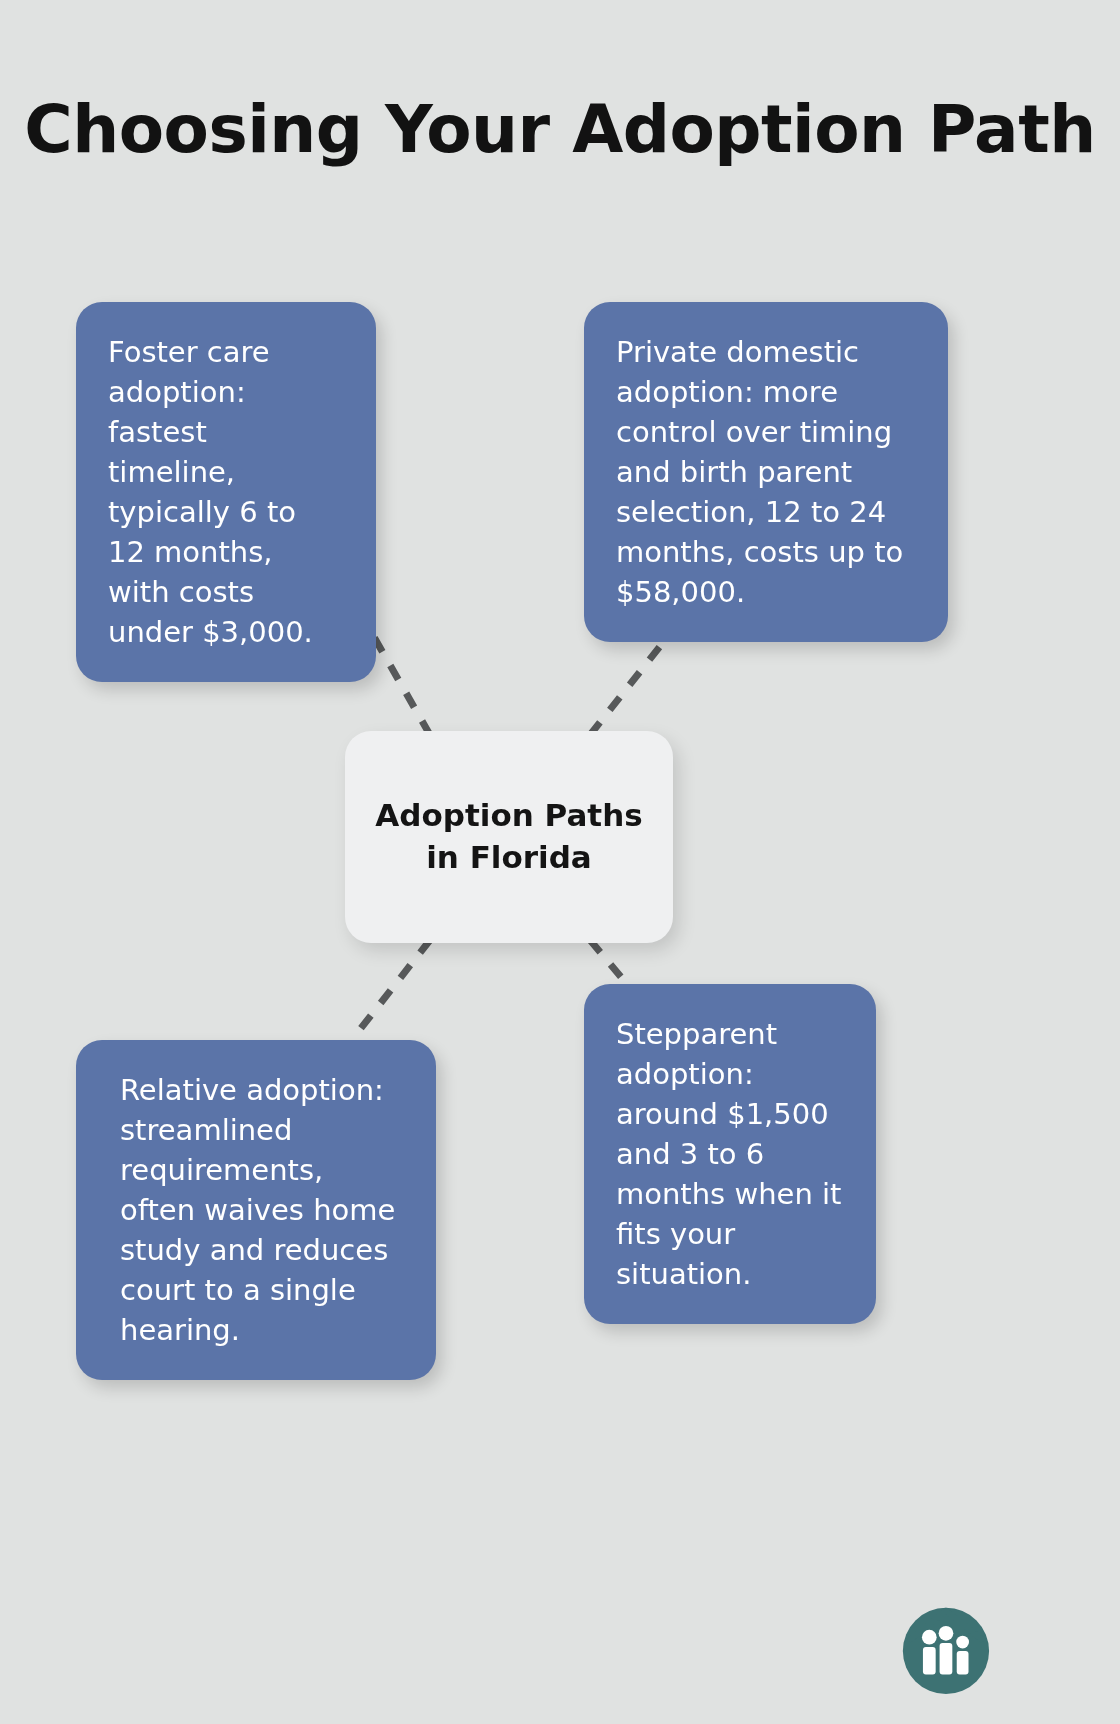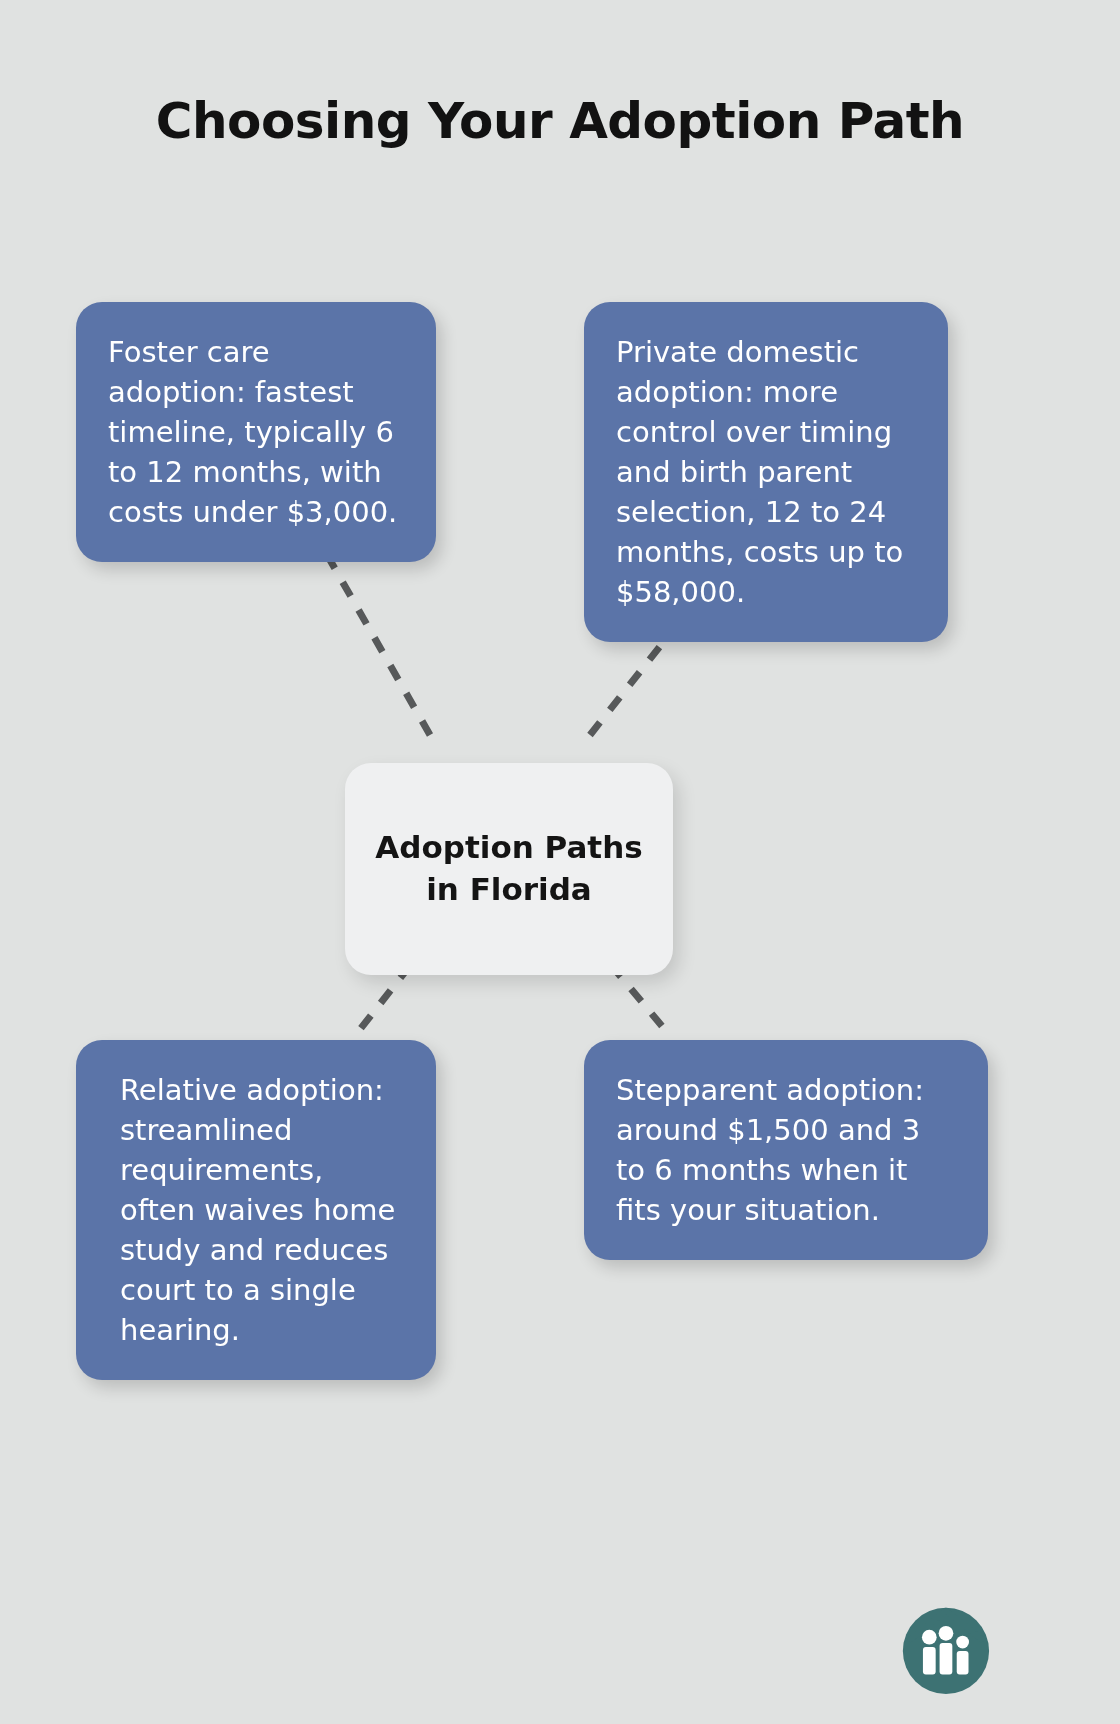--- a/index.html
+++ b/index.html
@@ -21,21 +21,21 @@
   }
 
   
   .title {
     position: absolute;
     left: 0;
     top: 94px;
     width: 1120px;
     text-align: center;
     font-family: "DejaVu Sans", sans-serif;
-    font-size: 50px;
+    font-size: 66px;
     font-weight: bold;
     letter-spacing: -0.5px;
     color: #121212;
     line-height: 1.1;
   }
 
   
   .connectors {
     position: absolute;
     left: 0;
@@ -60,61 +60,60 @@
   }
 
   .node-text {
     display: block;
     white-space: pre-line;
   }
 
   #node-foster-care {
     left: 76px;
     top: 302px;
-    width: 360px;
+    width: 300px;
     min-height: 254px;
   }
 
   #node-private-domestic {
     left: 584px;
     top: 302px;
     width: 364px;
     min-height: 334px;
   }
 
   #node-relative {
     left: 76px;
     top: 1040px;
     width: 360px;
     min-height: 294px;
     padding-left: 44px;
   }
 
   #node-stepparent {
     left: 584px;
-    top: 1040px;
-    width: 404px;
+    top: 984px;
+    width: 292px;
     min-height: 212px;
   }
 
   
   #node-center {
     position: absolute;
     left: 345px;
     top: 731px;
     width: 328px;
     height: 212px;
     box-sizing: border-box;
     border-radius: 26px;
     background: #eff0f1;
     box-shadow: 6px 8px 18px rgba(0,0,0,0.13);
     display: flex;
     align-items: center;
     justify-content: center;
-    margin-top: 32px;
   }
 
   #node-center .center-text {
     text-align: center;
     font-size: 31px;
     font-weight: bold;
     line-height: 1.35;
     color: #141414;
     white-space: pre-line;
     font-family: "DejaVu Sans", sans-serif;

